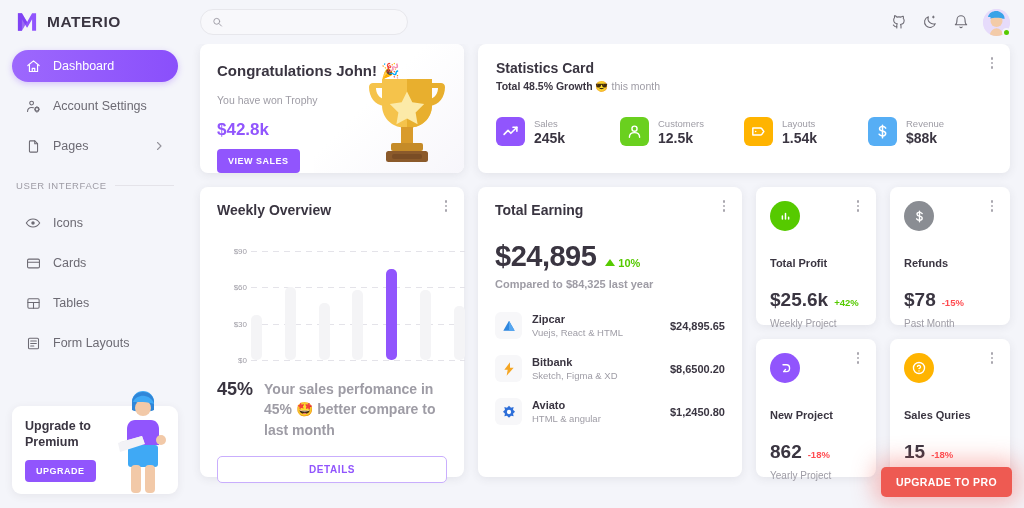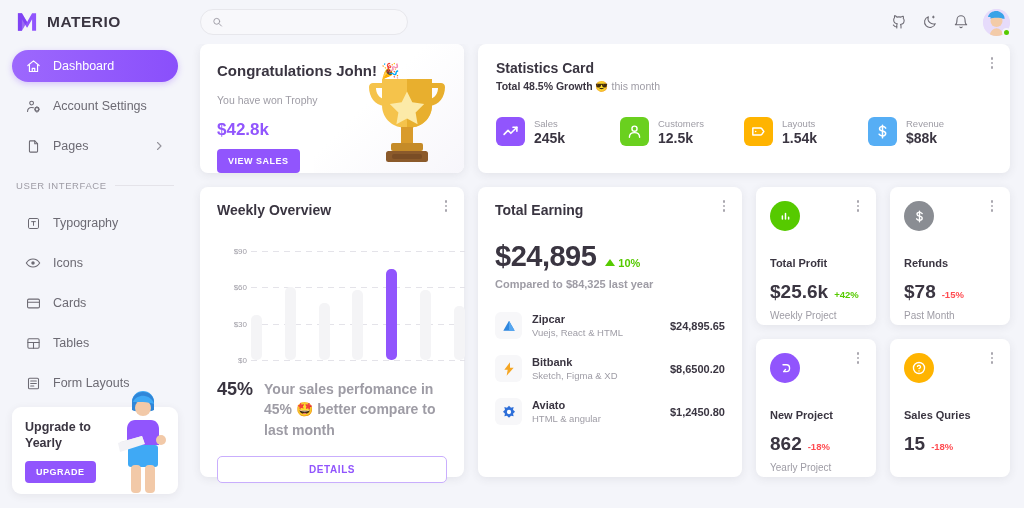--- a/index.html
+++ b/index.html
@@ -174,21 +174,21 @@
   .e-amt { font-size: 11px; font-weight: 700; color:#3A3541; }
   .e-bar { height: 4px; border-radius: 3px; background:#EDECF0; margin-top: 6px; overflow:hidden; }
   .e-bar > span { display:block; height:100%; border-radius:3px; }
 
   
   .mini-col { flex: 1 1 auto; display:flex; flex-direction:column; gap: 14px; min-width:0;}
   .mini-row { display:flex; gap: 14px; }
   .mini { flex: 1 1 0; height: 138px; padding: 14px 14px 0 14px; min-width:0;}
   .m-ico { width: 30px; height:30px; border-radius:50%; display:flex; align-items:center; justify-content:center; color:#fff;}
   .m-title { font-size: 11px; font-weight: 700; color:#3A3541; margin-top: 26px; }
-  .m-val-row { display:flex; align-items:baseline; gap:6px; margin-top: 12px; }
+  .m-val-row { display:flex; align-items:baseline; gap:6px; margin-top: 20px; }
   .m-val { font-size: 19px; font-weight: 700; color:#3A3541; }
   .m-delta { font-size: 9.5px; font-weight: 700; }
   .m-delta.up { color:#56CA00; }
   .m-delta.down { color:#FF4C51; }
   .m-sub { font-size: 10px; color:#9E9CA5; margin-top: 7px; }
 
   .upgrade-pro {
     position: absolute; right: 12px; bottom: 11px; z-index: 30;
     background:#EE5A52; color:#fff; border:0; border-radius: 5px;
     font-size: 10.5px; font-weight: 700; letter-spacing:.4px;
@@ -250,29 +250,20 @@
     </nav>
 
     <div class="section-head">
       <span>USER INTERFACE</span>
       <span class="rule"></span>
     </div>
 
     <nav class="nav">
       <div class="nav-item">
         <span class="ico">
-          <svg width="15" height="15" viewBox="0 0 24 24" fill="none" stroke="currentColor" stroke-width="1.6" stroke-linecap="round" stroke-linejoin="round">
-              <rect x="4" y="4" width="16" height="16" rx="2"></rect>
-              <path d="M9 9h6M12 9v6"></path>
-            </svg>
-        </span>
-        <span class="label">Typography</span>
-      </div>
-      <div class="nav-item">
-        <span class="ico">
           <svg width="16" height="16" viewBox="0 0 24 24" fill="none" stroke="currentColor" stroke-width="1.7" stroke-linecap="round" stroke-linejoin="round">
               <path d="M2 12s3.6-6 10-6 10 6 10 6-3.6 6-10 6-10-6-10-6z"></path>
               <circle cx="12" cy="12" r="2.6" fill="currentColor" stroke="none"></circle>
             </svg>
         </span>
         <span class="label">Icons</span>
       </div>
       <div class="nav-item">
         <span class="ico">
           <svg width="15" height="15" viewBox="0 0 24 24" fill="none" stroke="currentColor" stroke-width="1.7" stroke-linecap="round" stroke-linejoin="round">
@@ -296,21 +287,21 @@
           <svg width="15" height="15" viewBox="0 0 24 24" fill="none" stroke="currentColor" stroke-width="1.7" stroke-linecap="round" stroke-linejoin="round">
               <rect x="4" y="3.5" width="16" height="17" rx="1.8"></rect>
               <path d="M7.5 8h9M7.5 12h9M7.5 16h5"></path>
             </svg>
         </span>
         <span class="label">Form Layouts</span>
       </div>
     </nav>
 
     <div class="upgrade-card">
-      <div class="u-title">Upgrade to Yearly</div>
+      <div class="u-title">Upgrade to Premium</div>
       <button class="upgrade-btn">UPGRADE</button>
       <svg class="u-figure" viewBox="0 0 62 104">
         <ellipse cx="31" cy="12" rx="11" ry="11" fill="#3FA9F5"></ellipse>
         <path d="M20 12c0-6 5-10 11-10s11 4 11 10v8c-3 2-19 2-22 0z" fill="#2F86D8"></path>
         <circle cx="31" cy="18" r="8" fill="#F2C9A8"></circle>
         <path d="M21 12c2-5 8-7 12-6 5 1 8 4 9 8-3-1-7-2-11-2s-8 0-10 0z" fill="#3FA9F5"></path>
         <path d="M23 30h16c5 0 8 4 8 9v16H15V39c0-5 3-9 8-9z" fill="#9155FD"></path>
         <rect x="16" y="55" width="30" height="22" rx="3" fill="#3FA9F5"></rect>
         <rect x="19" y="75" width="10" height="28" rx="4" fill="#F2C9A8"></rect>
         <rect x="33" y="75" width="10" height="28" rx="4" fill="#F2C9A8"></rect>
@@ -646,13 +637,14 @@
                 <span class="m-delta down">-18%</span>
               </div>
               <div class="m-sub"></div>
             </section>
           </div>
         </div>
       </div>
     </main>
   </div>
 
+  <button class="upgrade-pro">UPGRADE TO PRO</button>
 </div>
 
 </body></html>

